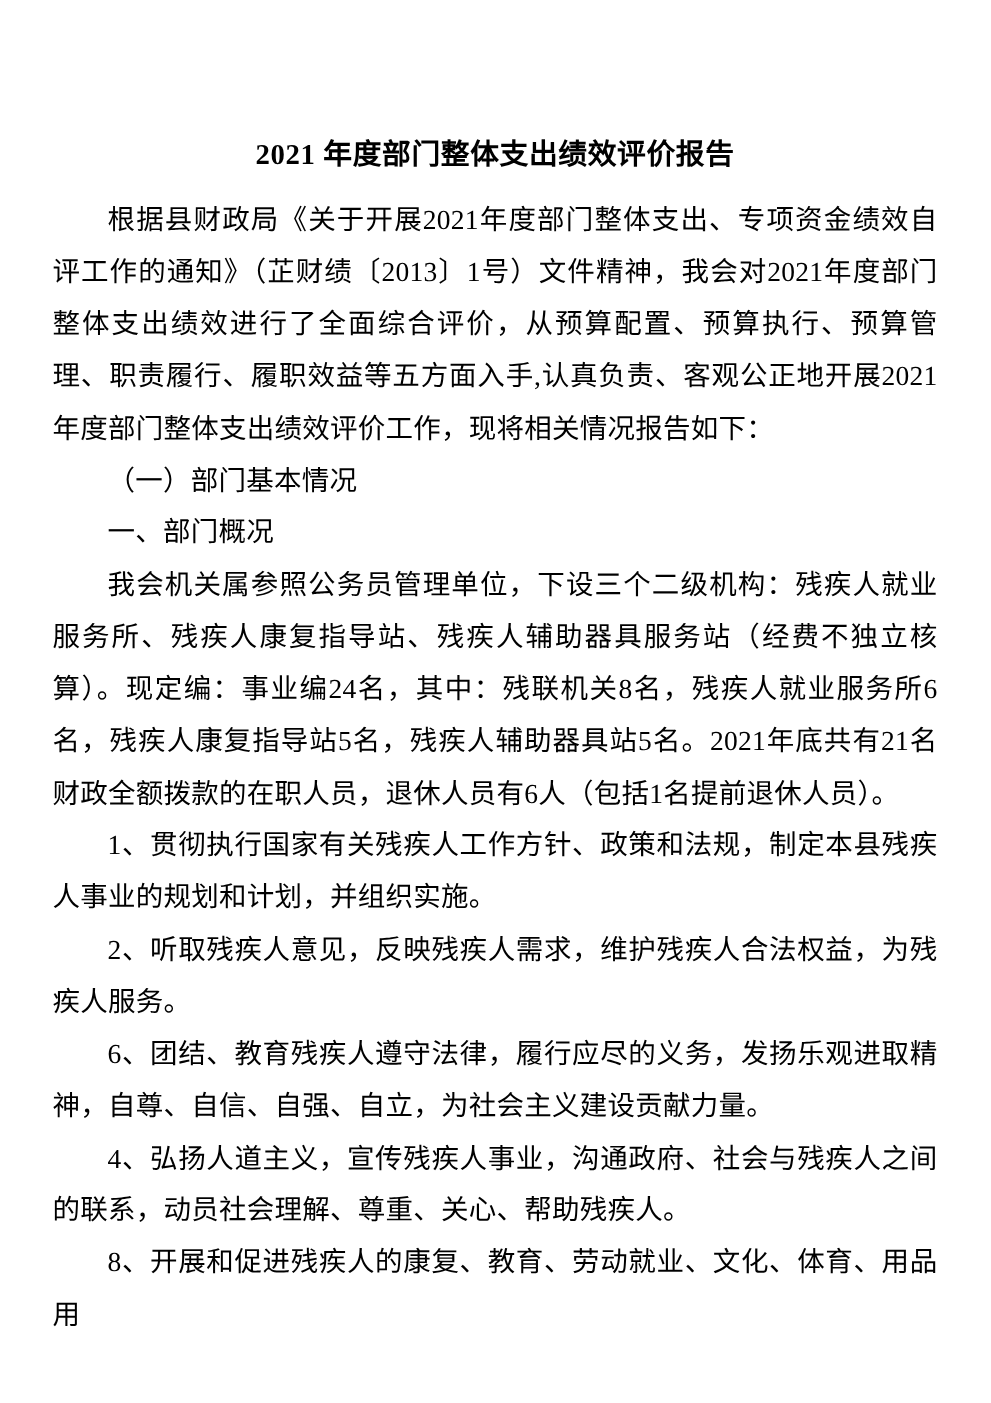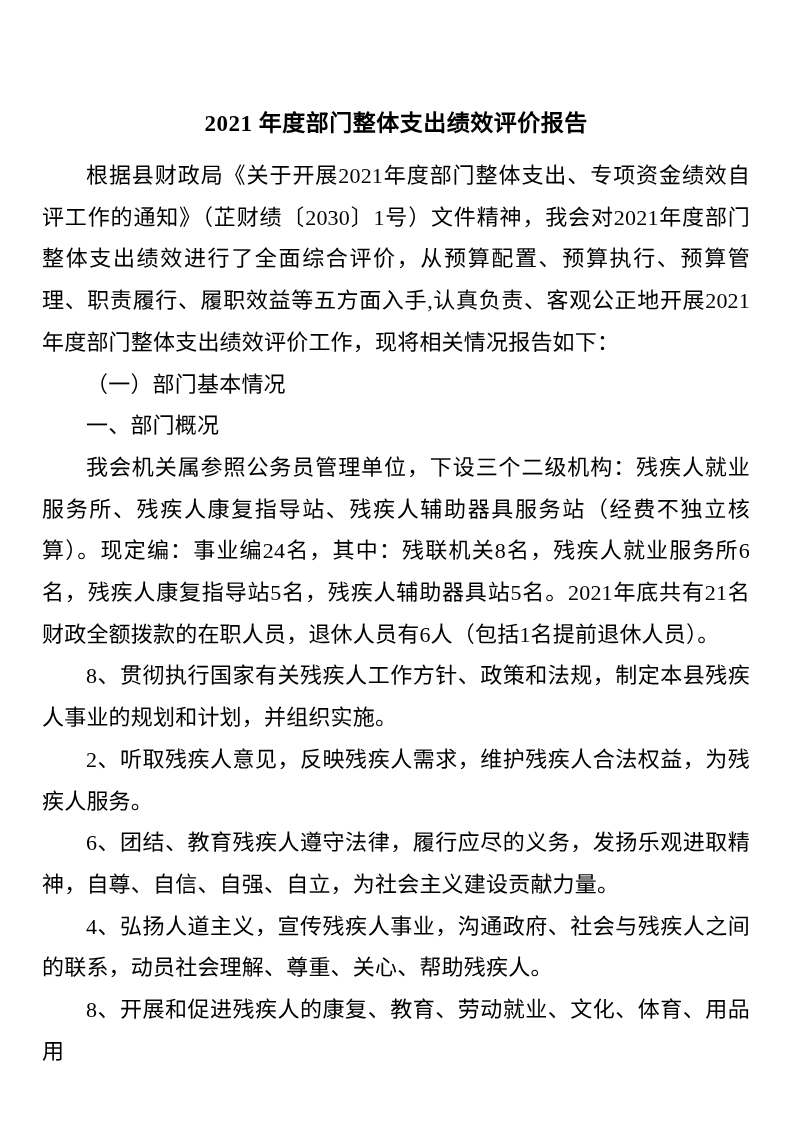--- a/index.html
+++ b/index.html
@@ -43,30 +43,30 @@
 
   
 </style>
 </head>
 <body>
 
 <div class="page">
 
   <h1 class="doc-title">2021 年度部门整体支出绩效评价报告</h1>
 
-  <p class="para">根据县财政局《关于开展2021年度部门整体支出、专项资金绩效自评工作的通知》（芷财绩〔2030〕1号）文件精神，我会对2021年度部门整体支出绩效进行了全面综合评价，从预算配置、预算执行、预算管理、职责履行、履职效益等五方面入手,认真负责、客观公正地开展2021年度部门整体支出绩效评价工作，现将相关情况报告如下：</p>
+  <p class="para">根据县财政局《关于开展2021年度部门整体支出、专项资金绩效自评工作的通知》（芷财绩〔2013〕1号）文件精神，我会对2021年度部门整体支出绩效进行了全面综合评价，从预算配置、预算执行、预算管理、职责履行、履职效益等五方面入手,认真负责、客观公正地开展2021年度部门整体支出绩效评价工作，现将相关情况报告如下：</p>
 
   <p class="para">（一）部门基本情况</p>
 
   <p class="para">一、部门概况</p>
 
   <p class="para">我会机关属参照公务员管理单位，下设三个二级机构：残疾人就业服务所、残疾人康复指导站、残疾人辅助器具服务站（经费不独立核算）。现定编：事业编24名，其中：残联机关8名，残疾人就业服务所6名，残疾人康复指导站5名，残疾人辅助器具站5名。2021年底共有21名财政全额拨款的在职人员，退休人员有6人（包括1名提前退休人员）。</p>
 
 
-  <p class="para">8、贯彻执行国家有关残疾人工作方针、政策和法规，制定本县残疾人事业的规划和计划，并组织实施。</p>
+  <p class="para">1、贯彻执行国家有关残疾人工作方针、政策和法规，制定本县残疾人事业的规划和计划，并组织实施。</p>
 
   <p class="para">2、听取残疾人意见，反映残疾人需求，维护残疾人合法权益，为残疾人服务。</p>
 
   <p class="para">6、团结、教育残疾人遵守法律，履行应尽的义务，发扬乐观进取精神，自尊、自信、自强、自立，为社会主义建设贡献力量。</p>
 
   <p class="para">4、弘扬人道主义，宣传残疾人事业，沟通政府、社会与残疾人之间的联系，动员社会理解、尊重、关心、帮助残疾人。</p>
 
   <p class="para">8、开展和促进残疾人的康复、教育、劳动就业、文化、体育、用品用</p>
 
 </div>

